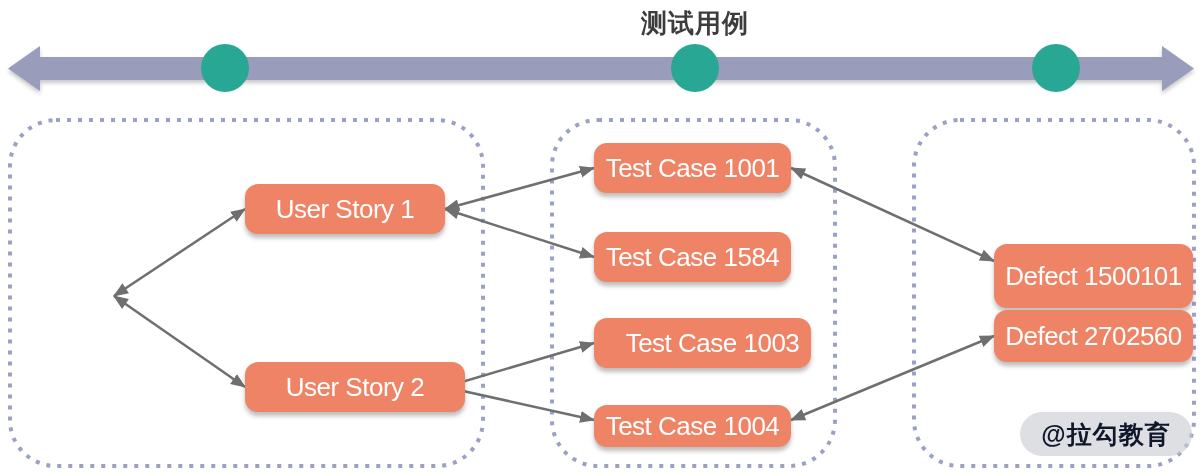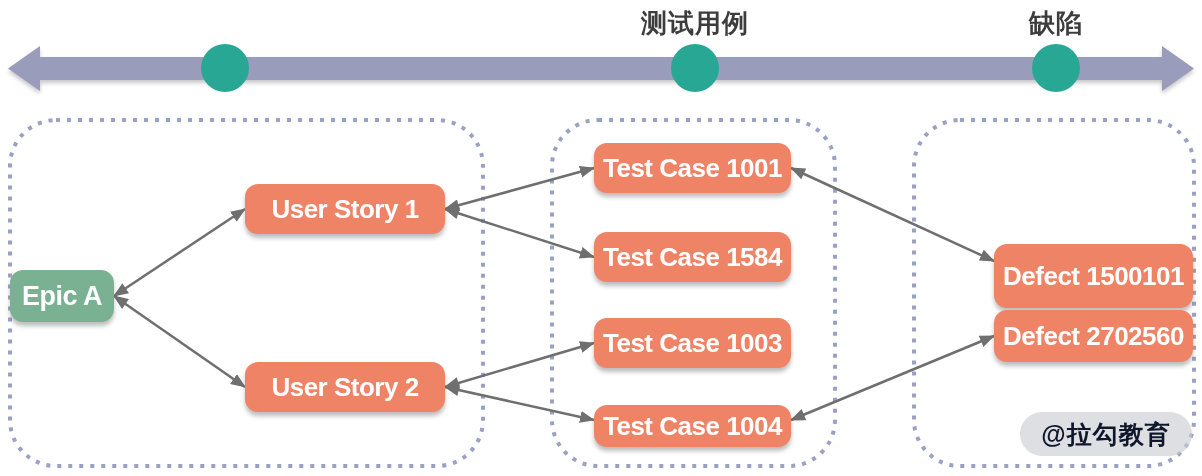--- a/index.html
+++ b/index.html
@@ -16,33 +16,33 @@
     text-align:center;font-size:26px;font-weight:600;color:#3c3c3c;
     letter-spacing:1px;
   }
   #label-req{left:125px;width:200px;}
   #label-tc{left:595px;width:200px;}
   #label-def{left:956px;width:200px;}
   .node{
     position:absolute;
     display:flex;align-items:center;justify-content:center;
     border-radius:13px;
-    color:#ffffff;font-weight:bold;font-size:26px;
+    color:#ffffff;font-weight:normal;font-size:26px;
     letter-spacing:-0.5px;
     box-shadow:0 4px 4px rgba(110,110,110,0.45);
     white-space:nowrap;
   }
   .node.story{background:#ee8366;}
   .node.epic{background:#7ab192;font-size:27px;}
   #node-epic_a{left:10px;top:270px;width:104px;height:52px;}
   #node-user_story_1{left:245px;top:184px;width:200px;height:50px;}
-  #node-user_story_2{left:245px;top:362px;width:200px;height:50px;}
+  #node-user_story_2{left:245px;top:362px;width:220px;height:50px;}
   #node-test_case_1001{left:594px;top:143px;width:197px;height:50px;}
   #node-test_case_1002{left:594px;top:232px;width:197px;height:50px;}
-  #node-test_case_1003{left:594px;top:318px;width:197px;height:50px;}
+  #node-test_case_1003{left:594px;top:318px;width:197px;height:50px;padding-left:20px;}
   #node-test_case_1004{left:594px;top:405px;width:197px;height:42px;}
   #node-defect_1500101{left:994px;top:244px;width:199px;height:64px;}
   #node-defect_1500102{left:994px;top:310px;width:199px;height:52px;}
   #watermark{
     position:absolute;left:1020px;top:412px;width:172px;height:44px;
     border-radius:22px;background:rgba(201,203,210,0.62);
     display:flex;align-items:center;justify-content:center;
     color:#0f172a;font-size:25px;font-weight:600;letter-spacing:1px;
   }
 </style>
@@ -81,23 +81,21 @@
         <line x1="445" y1="209" x2="594" y2="168" stroke="#6f6f6f" stroke-width="2.5" marker-end="url(#ah-end)" marker-start="url(#ah-start)"></line>
         <line x1="445" y1="209" x2="594" y2="257" stroke="#6f6f6f" stroke-width="2.5" marker-end="url(#ah-end)" marker-start="url(#ah-start)"></line>
         <line x1="445" y1="387" x2="594" y2="343" stroke="#6f6f6f" stroke-width="2.5" marker-end="url(#ah-end)" marker-start="url(#ah-start)"></line>
         <line x1="445" y1="387" x2="594" y2="420" stroke="#6f6f6f" stroke-width="2.5" marker-end="url(#ah-end)" marker-start="url(#ah-start)"></line>
         <line x1="791" y1="168" x2="994" y2="261" stroke="#6f6f6f" stroke-width="2.5" marker-end="url(#ah-end)" marker-start="url(#ah-start)"></line>
         <line x1="791" y1="420" x2="994" y2="336" stroke="#6f6f6f" stroke-width="2.5" marker-end="url(#ah-end)" marker-start="url(#ah-start)"></line>
       </g>
   </svg>
 
   <div id="label-tc" class="timeline-label">测试用例</div>
-  <div id="label-def" class="timeline-label">缺陷</div>
 
-  <div id="node-epic_a" class="node epic">Epic A</div>
   <div id="node-user_story_1" class="node story">User Story 1</div>
   <div id="node-user_story_2" class="node story">User Story 2</div>
   <div id="node-test_case_1001" class="node story">Test Case 1001</div>
   <div id="node-test_case_1002" class="node story">Test Case 1584</div>
   <div id="node-test_case_1003" class="node story">Test Case 1003</div>
   <div id="node-test_case_1004" class="node story">Test Case 1004</div>
   <div id="node-defect_1500101" class="node story">Defect 1500101</div>
   <div id="node-defect_1500102" class="node story">Defect 2702560</div>
 
   <div id="watermark">@拉勾教育</div>

